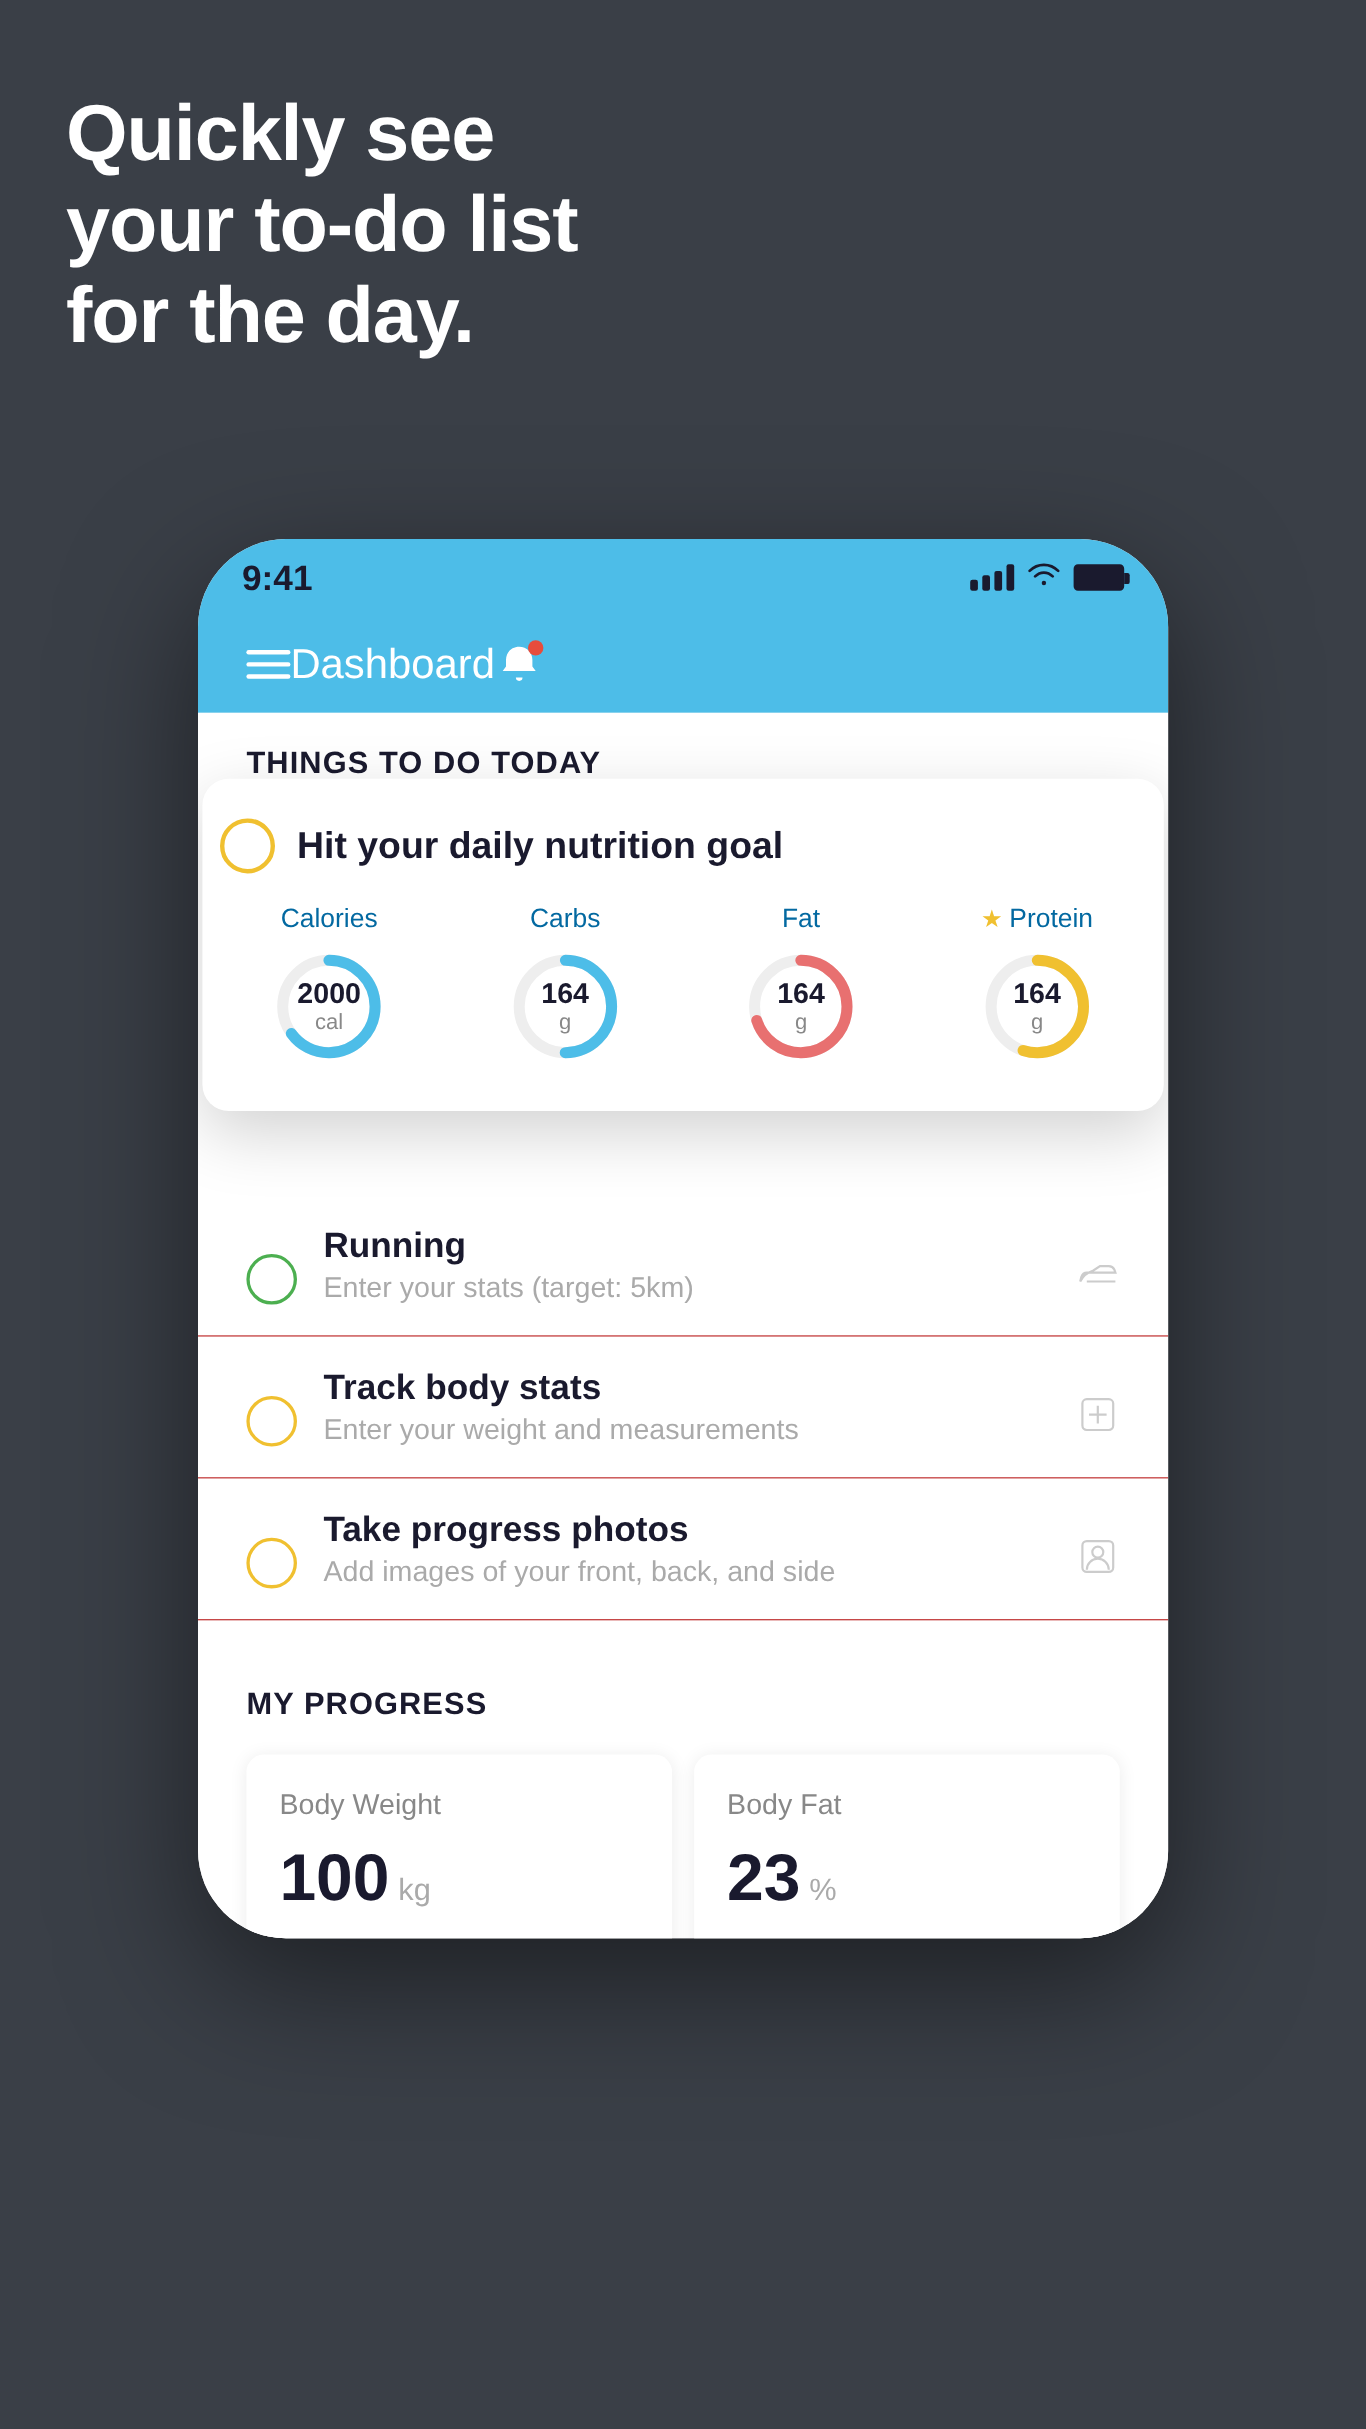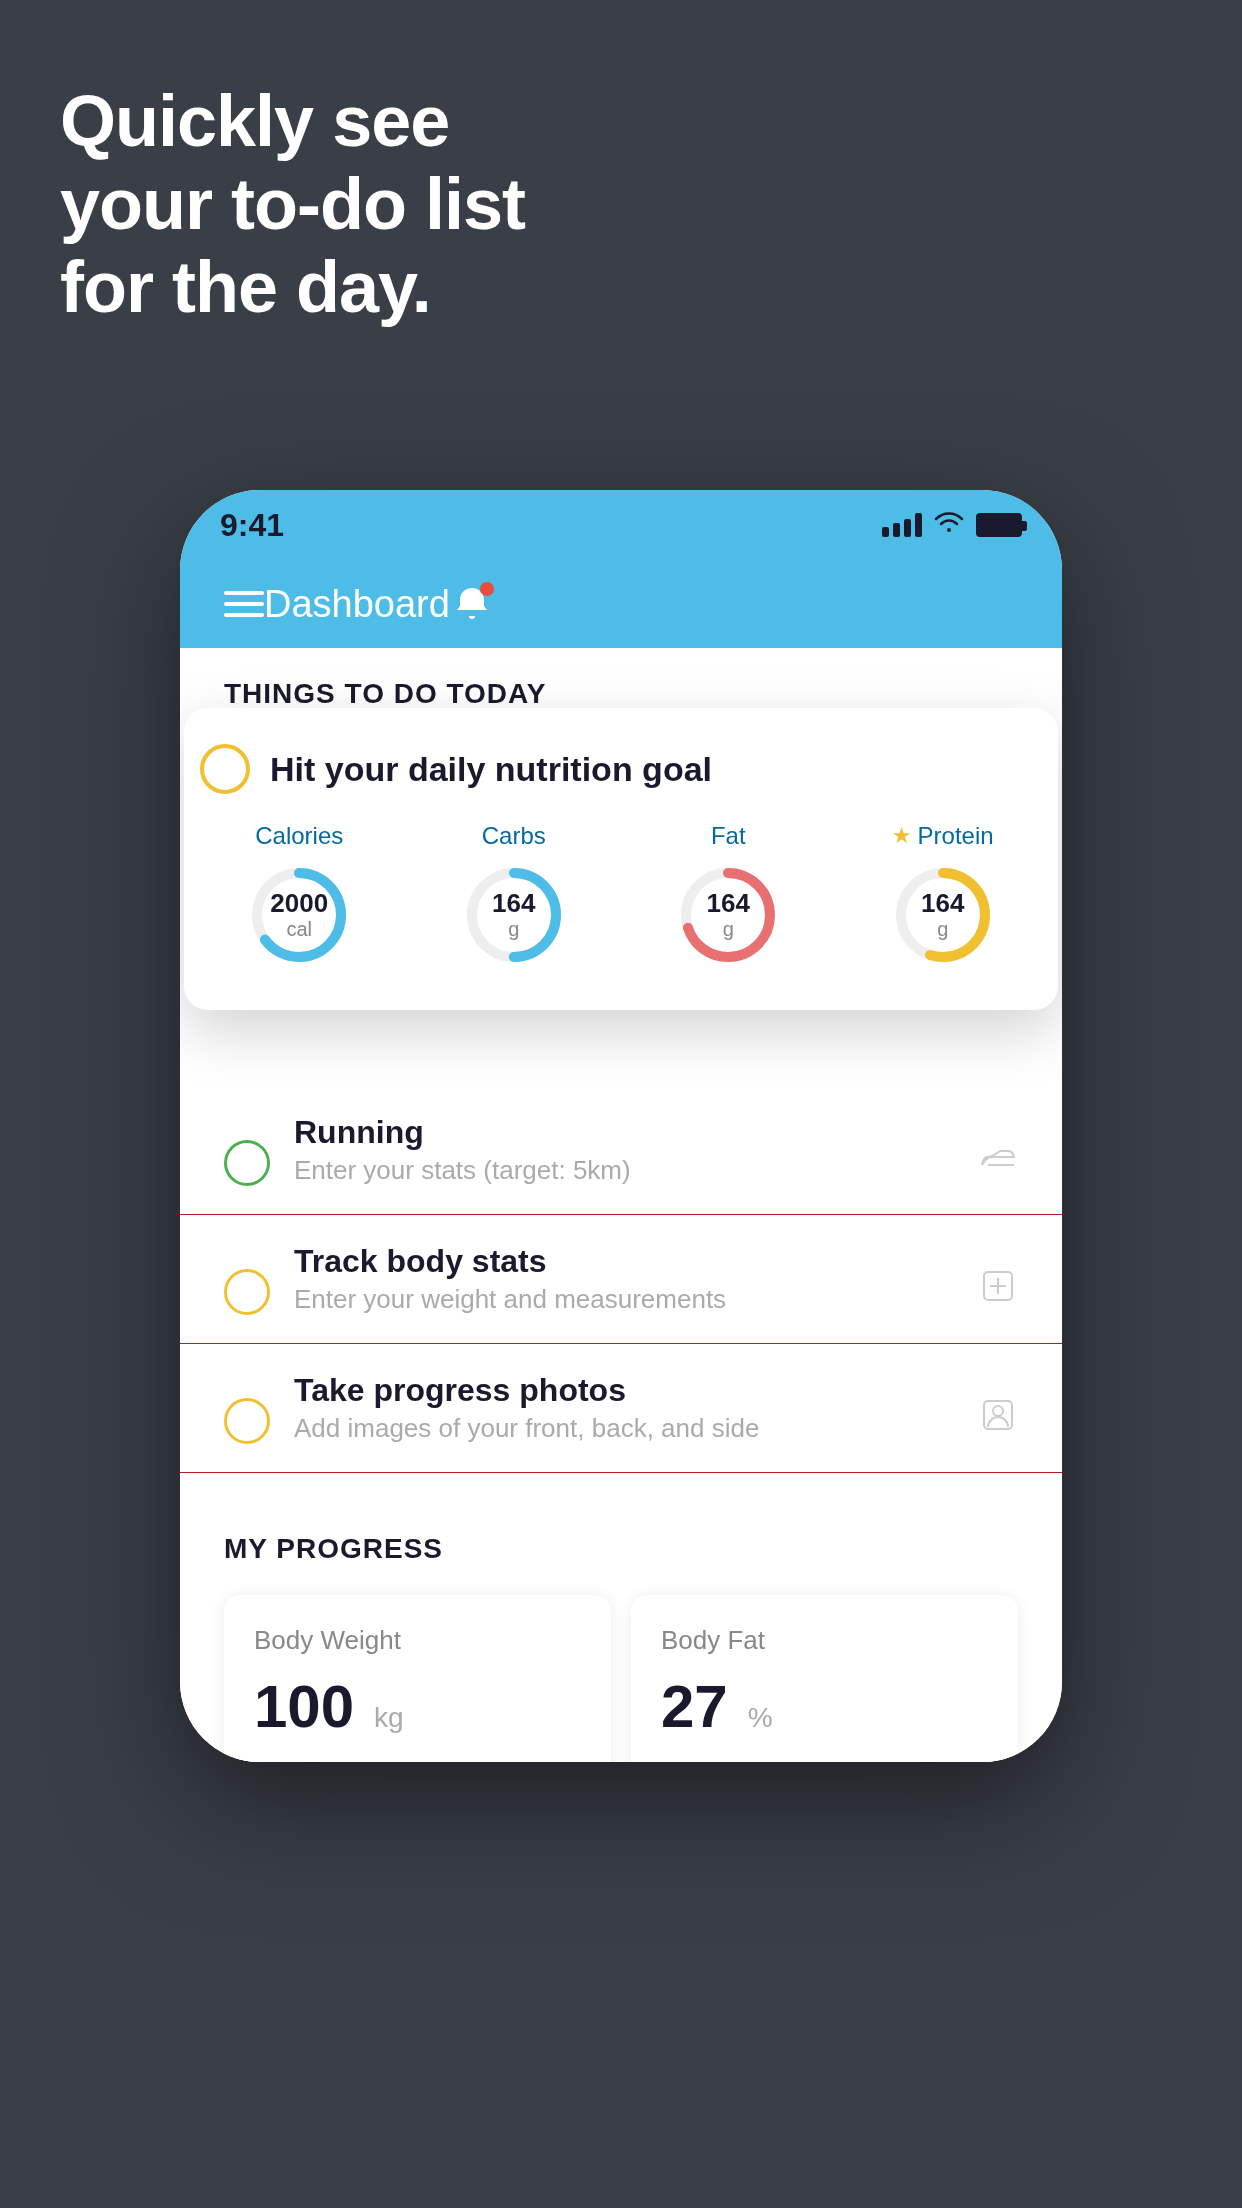--- a/index.html
+++ b/index.html
@@ -346,21 +346,21 @@
 
     .progress-card-title {
       font-size: 26px;
       color: #888;
       margin-bottom: 16px;
     }
 
     .progress-value-row {
       display: flex;
       align-items: baseline;
-      gap: 20px;
+      gap: 8px;
     }
 
     .progress-value {
       font-size: 60px;
       font-weight: 700;
       color: #1a1a2e;
     }
 
     .progress-unit {
       font-size: 28px;
@@ -562,21 +562,21 @@
             <svg viewBox="0 0 300 60" preserveAspectRatio="none">
               <path d="M0 40 Q30 38 60 36 Q90 32 120 35 Q150 38 180 34 Q210 30 240 32 Q270 34 300 30" fill="none" stroke="#4dbde8" stroke-width="2.5" opacity="0.7"></path>
               <path d="M0 40 Q30 38 60 36 Q90 32 120 35 Q150 38 180 34 Q210 30 240 32 Q270 34 300 30 L300 60 L0 60 Z" fill="#4dbde8" opacity="0.12"></path>
             </svg>
           </div>
         </div>
 
         <div class="progress-card">
           <div class="progress-card-title">Body Fat</div>
           <div class="progress-value-row">
-            <span class="progress-value">27</span>
+            <span class="progress-value">23</span>
             <span class="progress-unit">%</span>
           </div>
           <div class="progress-chart">
             <svg viewBox="0 0 300 60" preserveAspectRatio="none">
               <path d="M0 42 Q30 40 60 38 Q90 35 120 37 Q150 39 180 36 Q210 32 240 34 Q270 36 300 32" fill="none" stroke="#4dbde8" stroke-width="2.5" opacity="0.7"></path>
               <path d="M0 42 Q30 40 60 38 Q90 35 120 37 Q150 39 180 36 Q210 32 240 34 Q270 36 300 32 L300 60 L0 60 Z" fill="#4dbde8" opacity="0.12"></path>
             </svg>
           </div>
         </div>
 

